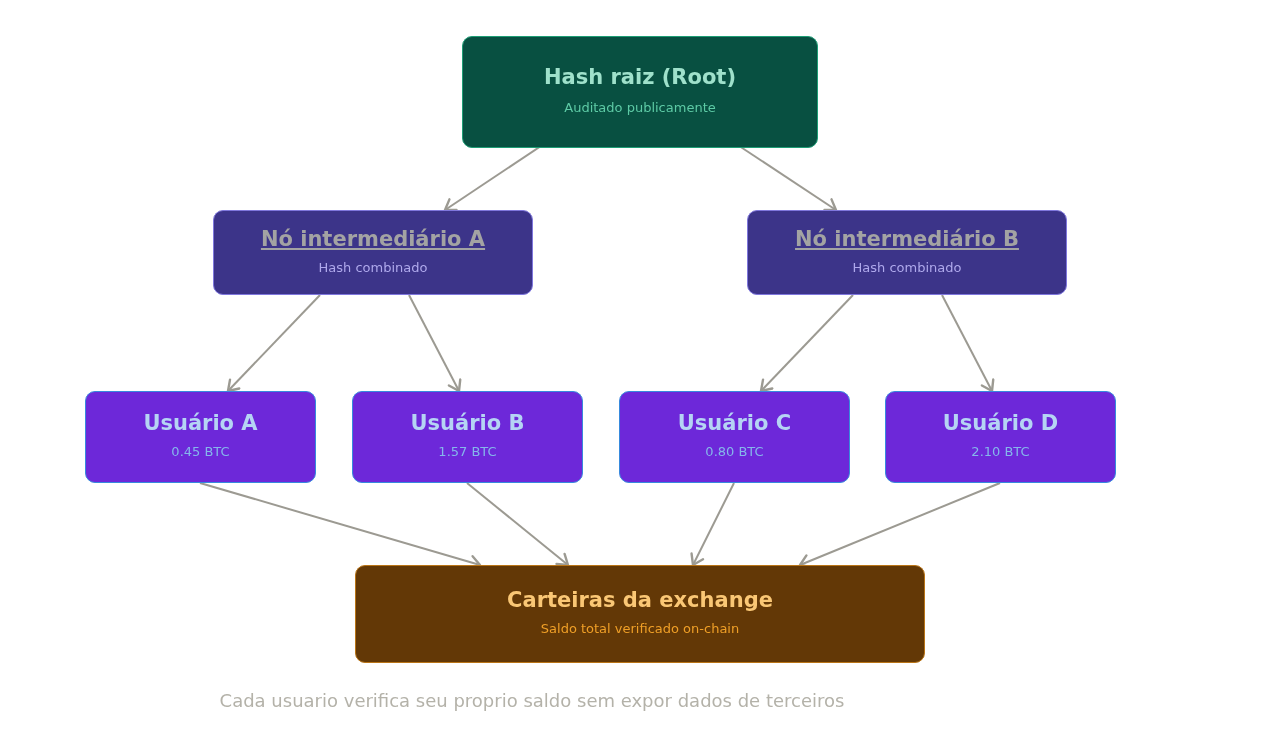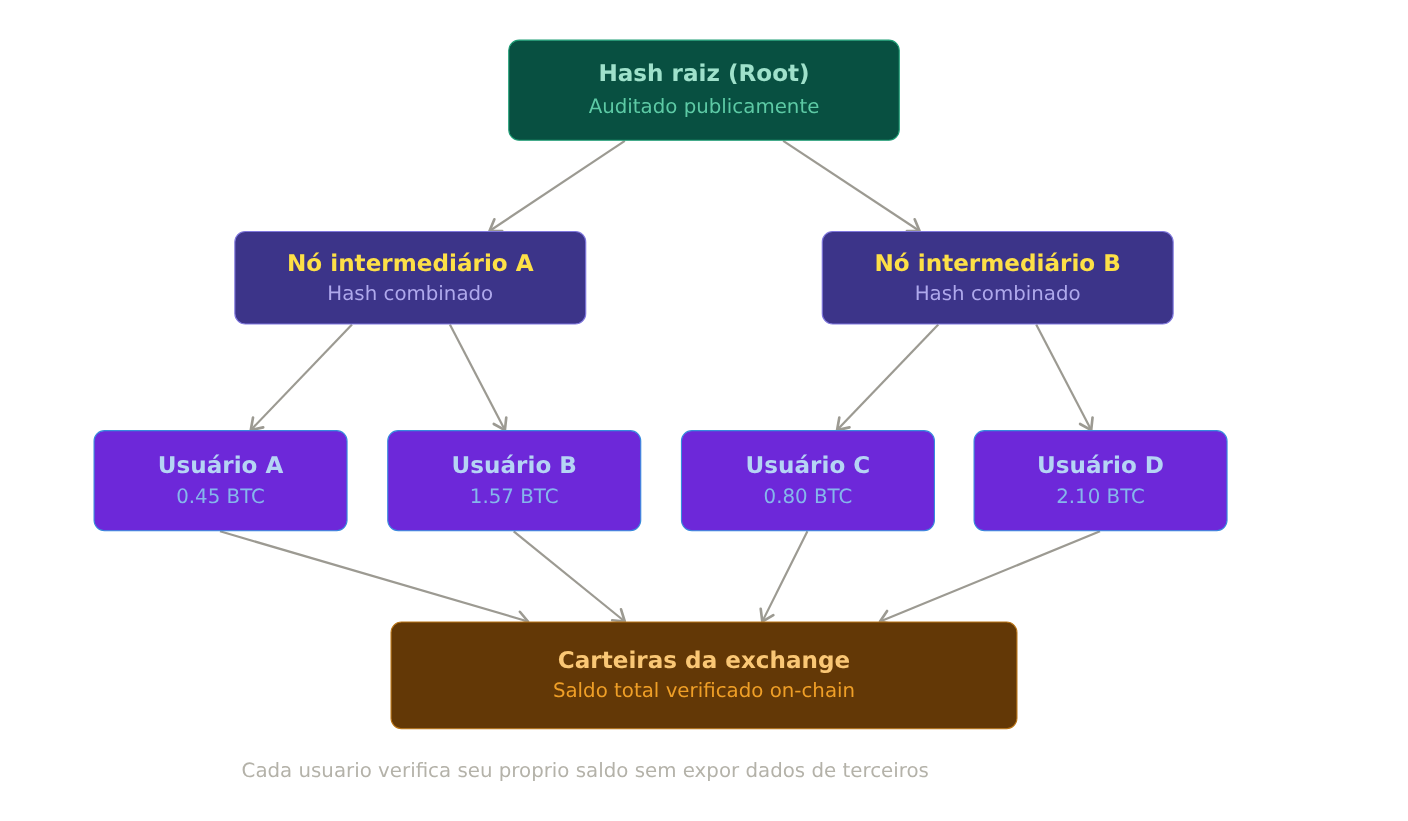--- a/index.html
+++ b/index.html
@@ -3,28 +3,28 @@
   <meta charset="utf-8">
   <style>
     html, body { margin: 0; padding: 0; background: #ffffff; }
     body { width: 1280px; height: 746px; position: relative; overflow: hidden;
            font-family: "DejaVu Sans", sans-serif; }
     svg.edges { position: absolute; left: 0; top: 0; width: 1280px; height: 746px; }
     .node { position: absolute; box-sizing: border-box; border-radius: 10px;
             display: flex; flex-direction: column; align-items: center; justify-content: center;
             text-align: center; }
     .node .title { font-weight: bold; font-size: 21px; line-height: 26px; }
-    .node .sub { font-size: 18px; line-height: 24px; margin-top: 6px; text-align: right; }
-    .root { left: 462px; top: 36px; width: 356px; height: 92px;
+    .node .sub { font-size: 13px; line-height: 24px; margin-top: 6px; text-align: right; }
+    .root { left: 462px; top: 36px; width: 356px; height: 112px;
             background: #085041; border: 1.5px solid #1D9E75; }
     .root .title { color: #9FE1CB; }
     .root .sub { color: #5DCAA5; }
     .mid { top: 210px; width: 320px; height: 85px;
            background: #3C3489; border: 1.5px solid #7F77DD; }
-    .mid .title { color: #fde047; }
+    .mid .title { color: #a3a3a3; text-decoration: underline; }
     .mid .sub { color: #AFA9EC; margin-top: 4px; }
     .user { top: 391px; width: 231px; height: 92px;
             background: #6d28d9; border: 1.5px solid #378ADD; }
     .user .title { color: #B5D4F4; }
     .user .sub { color: #85B7EB; margin-top: 4px; }
     .exch { left: 355px; top: 565px; width: 570px; height: 98px;
             background: #633806; border: 1.5px solid #BA7517; }
     .exch .title { color: #FAC775; }
     .exch .sub { color: #EF9F27; margin-top: 4px; }
     .caption { position: absolute; left: 0; top: 690px; width: 1064px; text-align: center;

